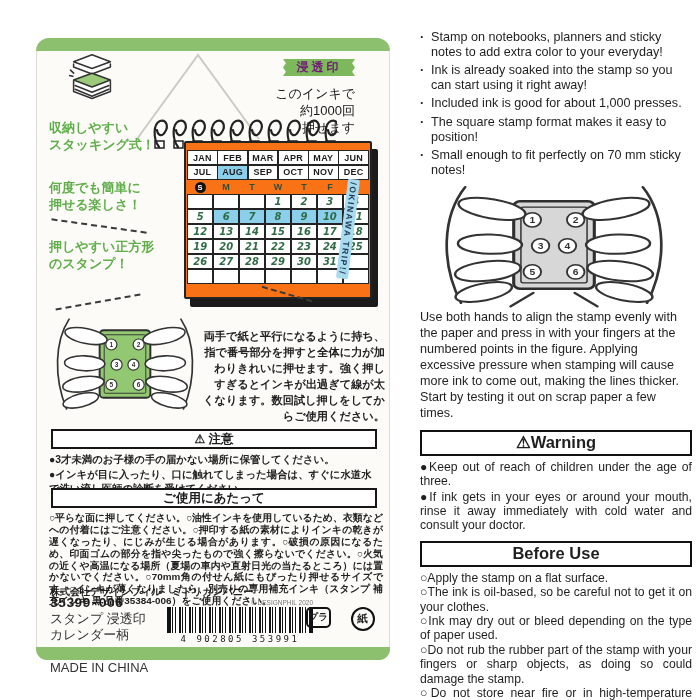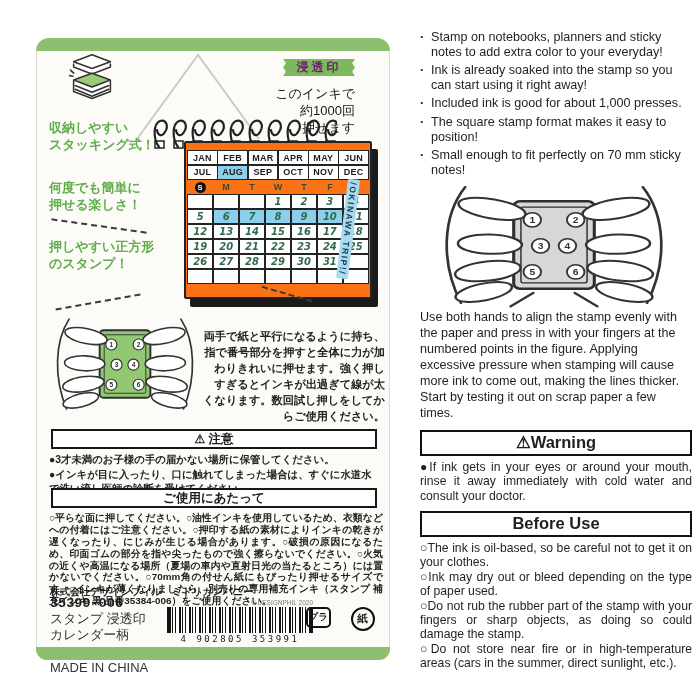--- a/index.html
+++ b/index.html
@@ -384,27 +384,29 @@
         <text x="141" y="110.5">6</text>
       </g>
     </svg>
 
     <div class="en-usage">Use both hands to align the stamp evenly with the paper and press in with your fingers at the numbered points in the figure. Applying excessive pressure when stamping will cause more ink to come out, making the lines thicker. Start by testing it out on scrap paper a few times.</div>
 
     <div class="en-box">
       <span>⚠</span><span>Warning</span>
     </div>
     <div class="en-items warn-items">
+      <div class="item">●Keep out of reach of children under the age of three.</div>
       <div class="item">●If ink gets in your eyes or around your mouth, rinse it away immediately with cold water and consult your doctor.</div>
     </div>
 
     <div class="en-box">
       <span>Before Use</span>
     </div>
     <div class="en-items">
+      <div class="item">○Apply the stamp on a flat surface.</div>
       <div class="item">○The ink is oil-based, so be careful not to get it on your clothes.</div>
       <div class="item">○Ink may dry out or bleed depending on the type of paper used.</div>
       <div class="item">○Do not rub the rubber part of the stamp with your fingers or sharp objects, as doing so could damage the stamp.</div>
       <div class="item">○Do not store near fire or in high-temperature areas (cars in the summer, direct sunlight, etc.).</div>
 
     </div>
   </div>
 
 </div>
 

